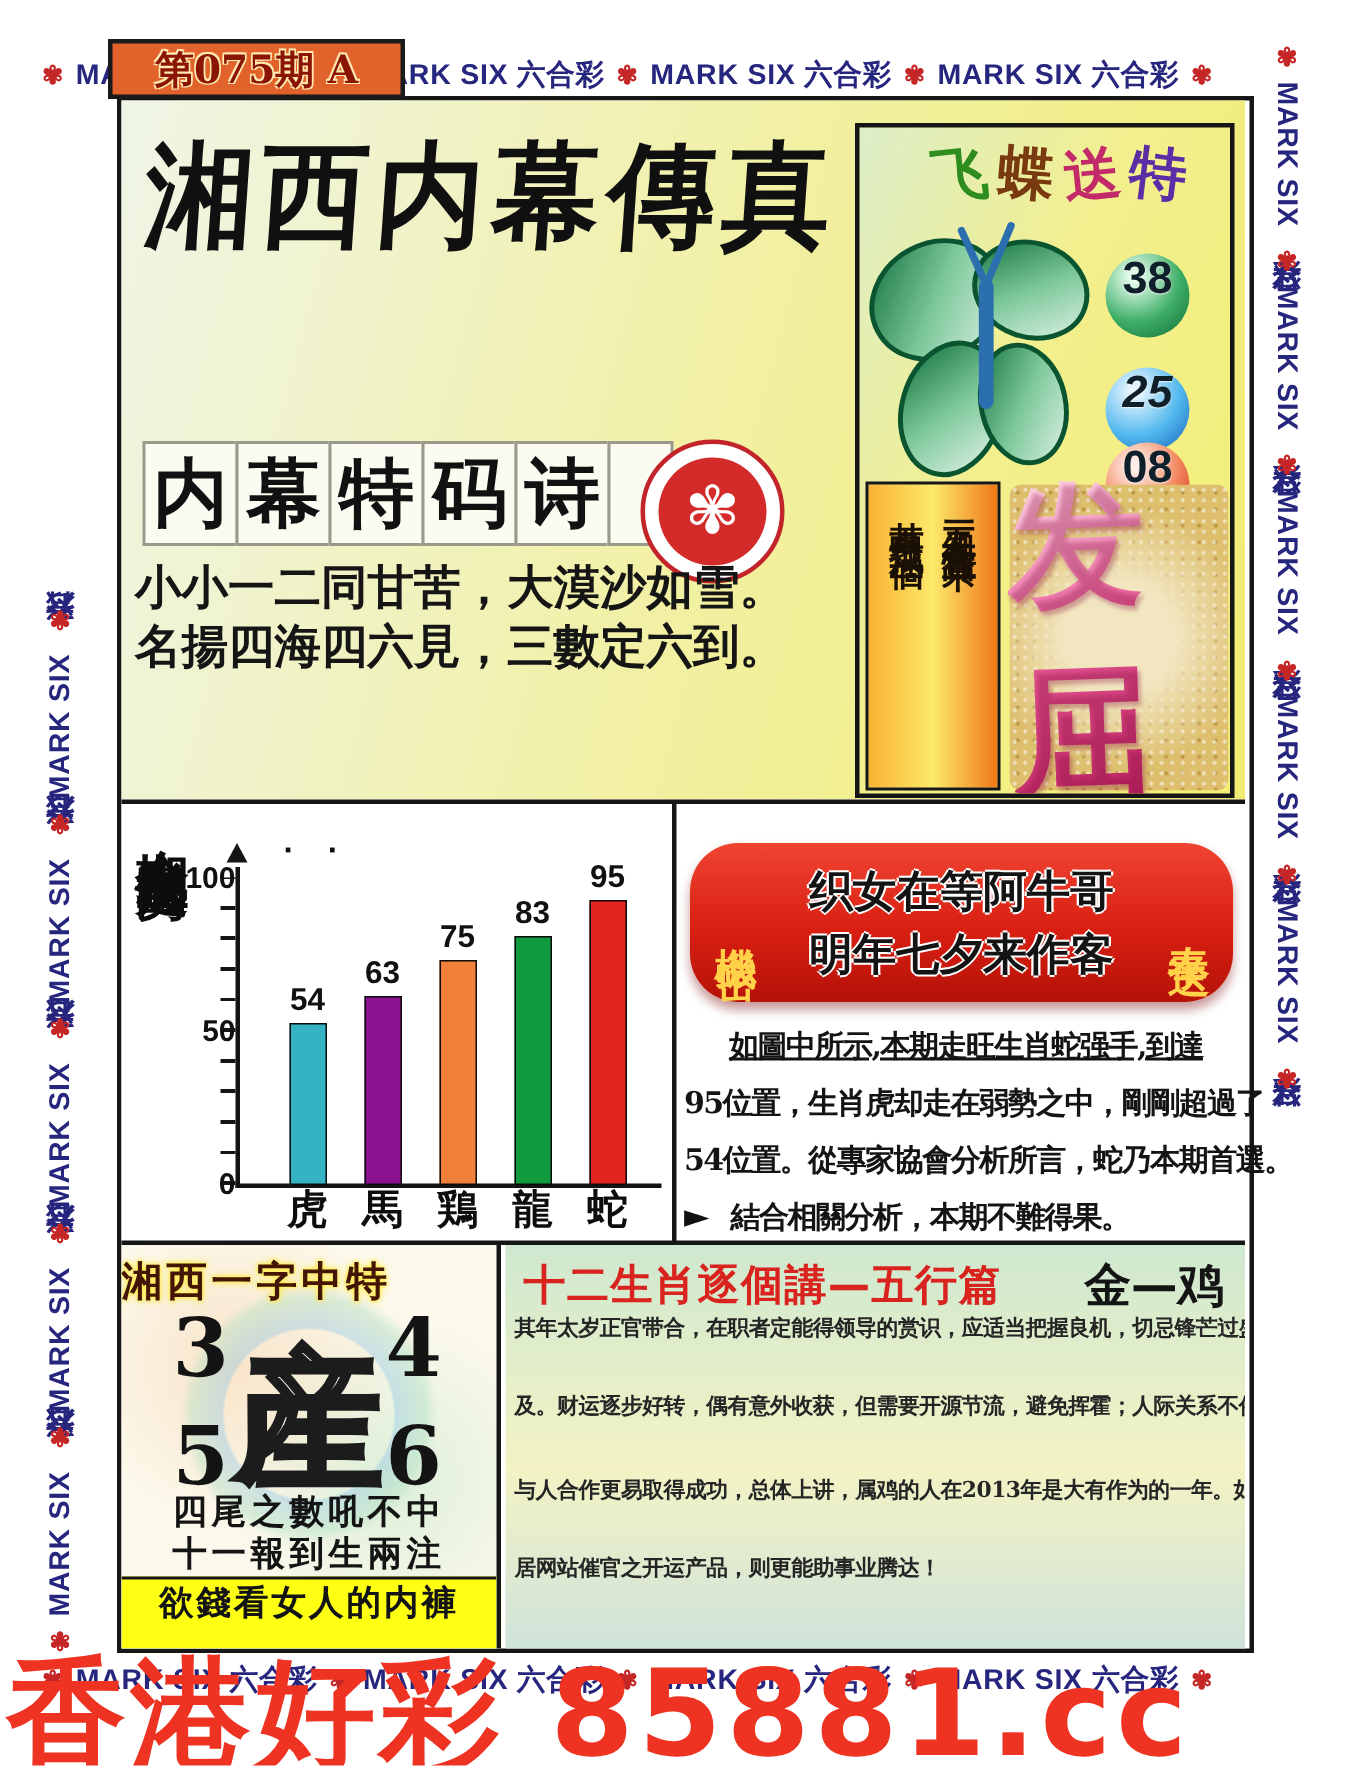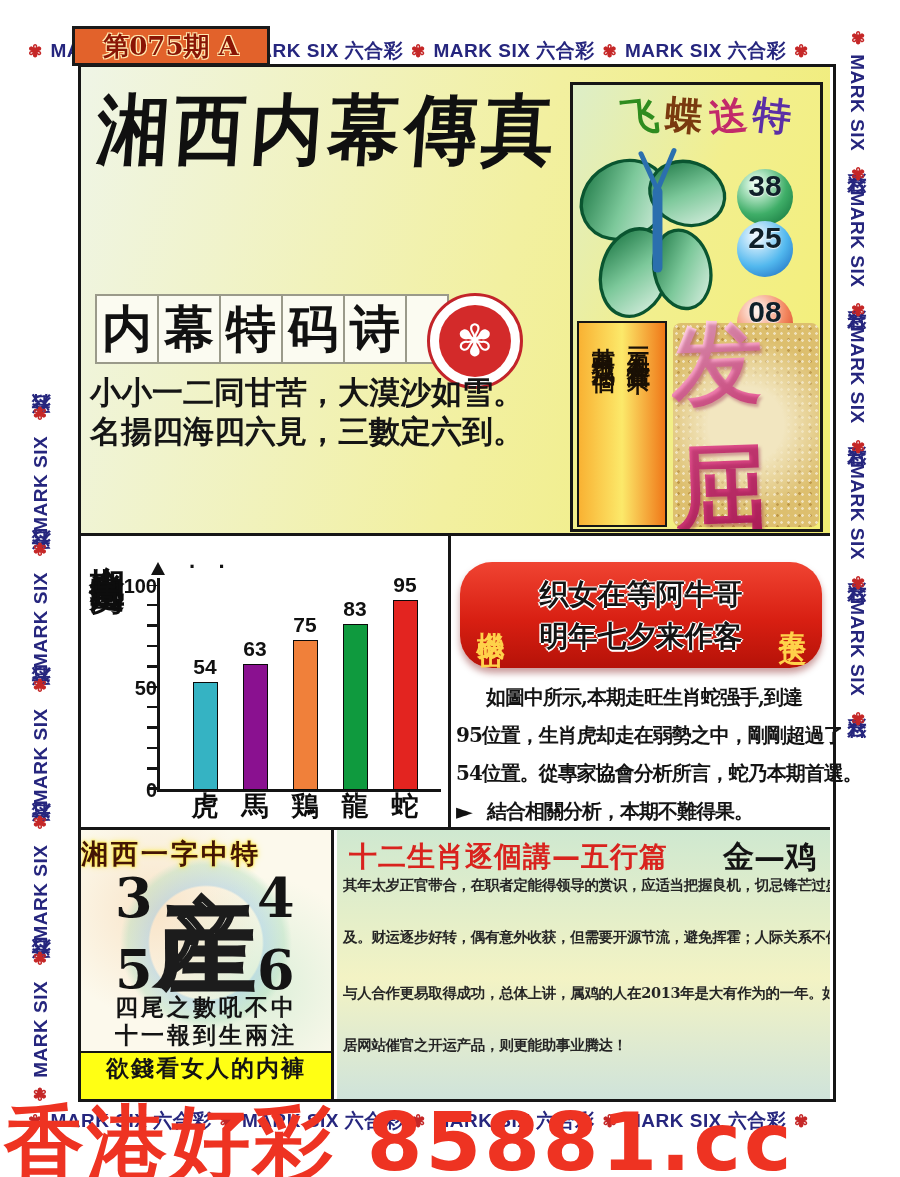--- a/index.html
+++ b/index.html
@@ -58,21 +58,21 @@
   .btitle { left:28px; top:6px; width:215px; text-align:center; font:900 38px "DejaVu Serif", serif;
         letter-spacing:6px; white-space:nowrap; }
   .btitle span { display:inline-block; transform:rotate(-6deg); }
   .btitle span:nth-child(2){ transform:rotate(5deg); }
   .btitle span:nth-child(4){ transform:rotate(7deg); }
   .bfly { left:2px; top:48px; }
   .ball { width:56px; height:56px; border-radius:50%; position:absolute; left:164px;
         text-align:center; line-height:56px; font:900 30px "Liberation Sans", sans-serif;
         color:#10202a; text-shadow:0 1px 1px rgba(255,255,255,.8); }
   .ball1 { top:84px;  background:radial-gradient(circle at 35% 28%,#eafff0 5%,#3fae68 55%,#0c6a34 100%); }
-  .ball2 { top:136px; background:radial-gradient(circle at 35% 28%,#eaf6ff 5%,#52b8ee 55%,#1460b8 100%); }
+  .ball2 { top:160px; background:radial-gradient(circle at 35% 28%,#eaf6ff 5%,#52b8ee 55%,#1460b8 100%);font-style:italic; }
   .ball3 { top:210px; background:radial-gradient(circle at 35% 28%,#fff0ea 5%,#f2845c 55%,#c62a10 100%); }
   .hintbox { left:4px; top:236px; width:90px; height:206px; border:2.5px solid #161616;
         background:linear-gradient(90deg,#f9b233,#fce96a 50%,#f07818);
         display:flex; flex-direction:row-reverse; justify-content:center; gap:4px; padding-top:6px; }
   .hintcol { writing-mode:vertical-rl; text-orientation:upright;
         font:900 23px "DejaVu Serif", serif; color:#1a1005; letter-spacing:4px; }
   .goldseal { left:100px; top:238px; width:146px; height:204px; border-radius:8px;
         background-color:#ddbf6e;
         background-image:radial-gradient(circle at 50% 50%, #f2e6c0 30%, rgba(242,230,192,0) 70%),
           radial-gradient(rgba(255,255,255,.55) 1px, transparent 1.6px),
@@ -112,21 +112,21 @@
         grid-template-columns:40px 1fr 40px; align-items:center; padding:4px 10px; }
   .gold-v { writing-mode:vertical-rl; text-orientation:upright;
         font:900 28px "DejaVu Serif", serif; color:#ffd24a; letter-spacing:6px; text-align:center;
         margin:0 auto; }
   .red-center { text-align:center; font:900 29px "DejaVu Serif", serif; color:#141414;
         line-height:42px; white-space:nowrap;
         text-shadow:1.5px 0 0 #fff,-1.5px 0 0 #fff,0 1.5px 0 #fff,0 -1.5px 0 #fff; }
   .analysis { left:2px; top:126px; width:374px; font:600 20px "DejaVu Serif", serif;
         color:#141414; letter-spacing:-1px; }
   .analysis .ln { line-height:38px; white-space:nowrap; }
-  .analysis .ln.indent { padding-left:30px; }
+  .analysis .ln.indent { padding-left:30px;text-decoration:underline; }
   .ln-arrow { display:flex; align-items:center; }
   .ln-arrow .arr { color:#111; font-size:22px; margin-right:14px; letter-spacing:0; }
 
   
   .sec-bottom { left:0; top:760px; width:749px; height:272px; border-top:3px solid #161616; }
   .ow-box { left:0; top:0; width:253px; height:269px; border-right:3px solid #161616;
         background:
           radial-gradient(circle at 50% 42%, rgba(255,255,255,0) 56px, rgba(150,200,230,.45) 58px, rgba(170,220,190,.4) 78px, rgba(255,255,255,0) 86px),
           radial-gradient(circle at 30% 30%, rgba(240,180,120,.3), rgba(240,180,120,0) 42%),
           radial-gradient(circle at 72% 58%, rgba(160,220,180,.35), rgba(160,220,180,0) 46%),

